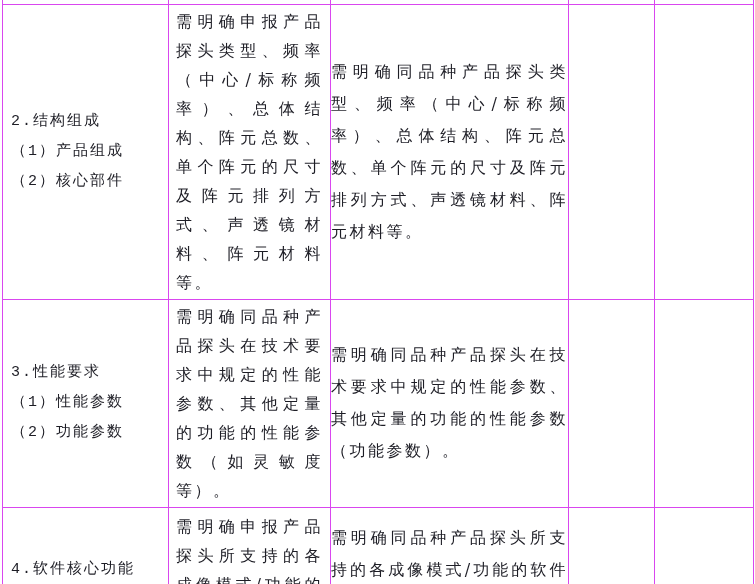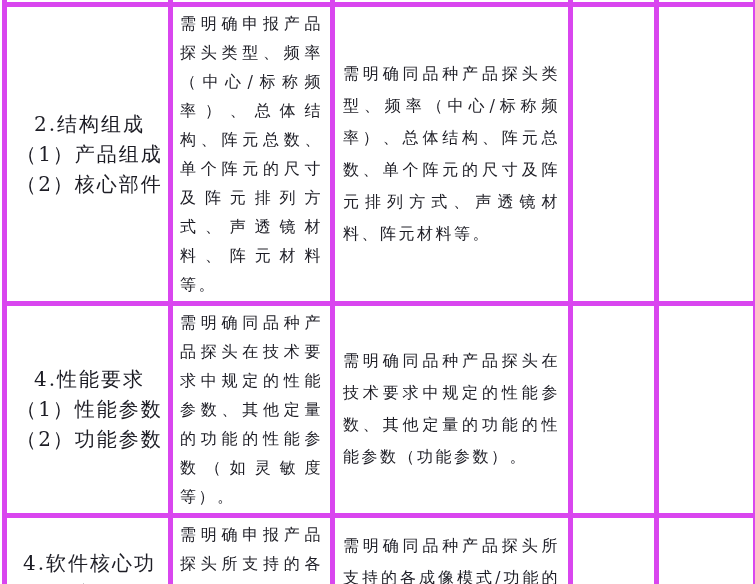--- a/index.html
+++ b/index.html
@@ -18,57 +18,58 @@
   }
   table.tbl {
     position: absolute;
     left: 2px;
     top: 0;
     width: 751px;
     border-collapse: collapse;
     table-layout: fixed;
   }
   .tbl td {
-    border: 5px solid #d946ef;
+    border: 1px solid #d946ef;
     padding: 0;
     vertical-align: middle;
     overflow: hidden;
     background: #ffffff;
   }
   
   col.w1 { width: 166px; }
   col.w2 { width: 162px; }
   col.w3 { width: 238px; }
   col.w4 { width: 86px; }
   col.w5 { width: 99px; }
   
   tr.sliver-top    { height: 4px; }
   tr.r1 { height: 253px; }
   tr.r2 { height: 194px; }
   tr.r3 { height: 125px; }
   tr.sliver-top td    { border-top: none; }
   
   td.c1 {
     padding: 0 4px 0 8px;
-    font-size: 20px;
+    font-size: 15px;
     line-height: 30px;
     letter-spacing: 2px;
     white-space: pre-line;
-    text-align: center;
+    text-align: left;
+    font-family: Liberation Mono, monospace;
   }
   td.c2 {
     padding: 2px 7px;
     font-size: 16px;
     line-height: 29px;
     letter-spacing: 2.5px;
     text-align: justify;
     text-justify: inter-character;
   }
   td.c3 {
-    padding: 2px 8px;
+    padding: 2px 0;
     font-size: 16px;
     line-height: 32px;
     letter-spacing: 2.5px;
     text-align: justify;
     text-justify: inter-character;
   }
 </style>
 </head>
 <body>
 
@@ -92,21 +93,21 @@
     <tr class="r1">
       <td class="c1">2.结构组成
 （1）产品组成
 （2）核心部件</td>
       <td class="c2">需明确申报产品探头类型、频率（中心/标称频率）、总体结构、阵元总数、单个阵元的尺寸及阵元排列方式、声透镜材料、阵元材料等。</td>
       <td class="c3">需明确同品种产品探头类型、频率（中心/标称频率）、总体结构、阵元总数、单个阵元的尺寸及阵元排列方式、声透镜材料、阵元材料等。</td>
       <td></td>
       <td></td>
     </tr>
     <tr class="r2">
-      <td class="c1">4.性能要求
+      <td class="c1">3.性能要求
 （1）性能参数
 （2）功能参数</td>
       <td class="c2">需明确同品种产品探头在技术要求中规定的性能参数、其他定量的功能的性能参数（如灵敏度等）。</td>
       <td class="c3">需明确同品种产品探头在技术要求中规定的性能参数、其他定量的功能的性能参数（功能参数）。</td>
       <td></td>
       <td></td>
     </tr>
     <tr class="r3">
       <td class="c1">4.软件核心功能</td>
       <td class="c2">需明确申报产品探头所支持的各成像模式/功能的软件核心算法。</td>

